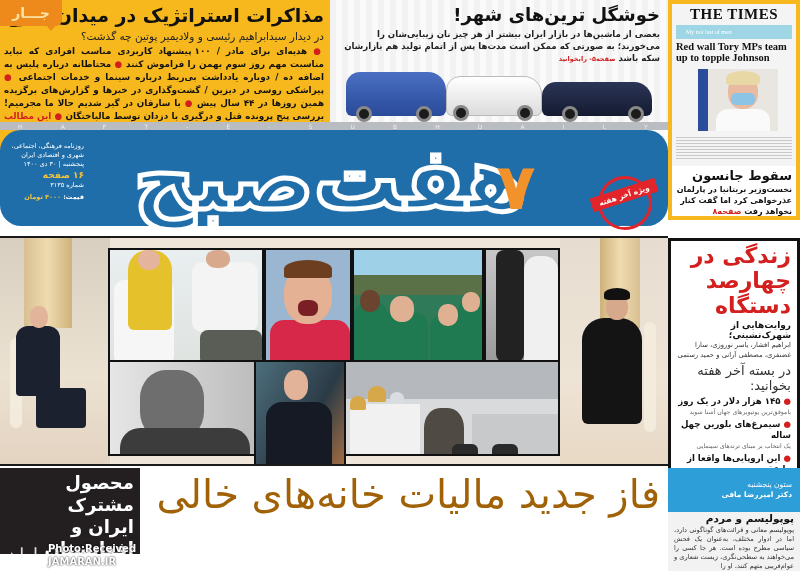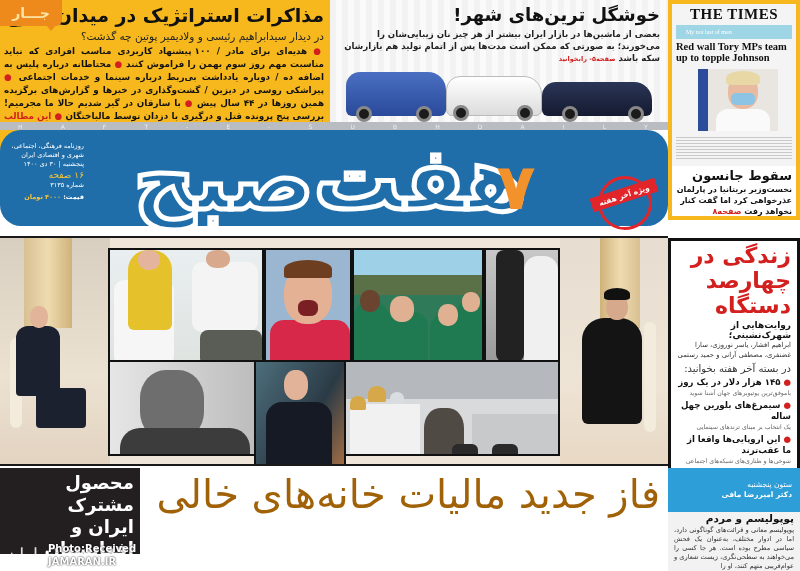--- a/index.html
+++ b/index.html
@@ -55,21 +55,21 @@
   
   .masthead {
     position: absolute; left: 0; top: 130px; width: 668px; height: 96px;
     background: #1f6eaa;
     border-radius: 21px;
   }
   .mh-info {
     position: absolute; left: 6px; top: 12px; width: 78px; direction: rtl; text-align: right;
     color: #fff; font-size: 6.5px; line-height: 9px;
   }
-  .mh-info .yellow { color: #f7c53a; font-weight: normal; font-size: 9px; line-height: 12px; }
+  .mh-info .yellow { color: #f7c53a; font-weight: bold; font-size: 9px; line-height: 12px; }
   .mh-info .price { color: #fff; font-weight: bold; margin-top: 3px; }
   .mh-info .price span { color: #f7c53a; }
   .logo {
     position: absolute; left: 120px; top: 2px; width: 420px; height: 94px;
     font-size: 86px; font-weight: bold; color: #1f6eaa; direction: rtl;
     -webkit-text-stroke: 5px #fff; text-align: center; line-height: 94px; letter-spacing: -2px;
   }
   .logo-seven {
     position: absolute; left: 496px; top: 22px; width: 40px; height: 70px;
     color: #f3912a; font-size: 64px; font-weight: bold; line-height: 70px; text-align: center;
@@ -108,21 +108,21 @@
   .times-cap-body { font-size: 8px; font-weight: bold; color: #111; line-height: 11px; }
   .times-cap-body .red { color: #d3201f; }
 
   .life-box {
     position: absolute; left: 0; top: 238px; width: 132px; height: 279px;
     border: 3px solid #111; direction: rtl; text-align: right; padding: 2px 6px;
   }
   .life-title { font-size: 22px; font-weight: bold; color: #d3201f; line-height: 25px; }
   .life-sub { font-size: 9px; font-weight: bold; color: #111; margin-top: 2px; }
   .life-names { font-size: 6.8px; color: #333; line-height: 10px; }
-  .life-more { font-size: 10px; color: #333; margin-top: 3px; }
+  .life-more { font-size: 13px; color: #333; margin-top: 3px; }
   .life-item { font-size: 8.6px; font-weight: bold; color: #111; margin-top: 3px; line-height: 11px; }
   .life-item .dot { color: #d3201f; }
   .life-item-sub { font-size: 6.2px; color: #666; line-height: 9px; }
 
   .column-box { position: absolute; left: 0; top: 468px; width: 132px; height: 103px; background: #f2f2f2; }
   .col-head { background: #2e9ed8; color: #fff; height: 44px; direction: rtl; text-align: right; padding: 12px 8px 0 0; font-size: 7.5px; line-height: 10px; }
   .col-title { direction: rtl; text-align: right; font-size: 10.5px; font-weight: bold; color: #111; padding: 0 6px 0 6px; }
   .col-body { direction: rtl; text-align: justify; font-size: 6.6px; color: #333; line-height: 9px; padding: 2px 6px; }
 
   

